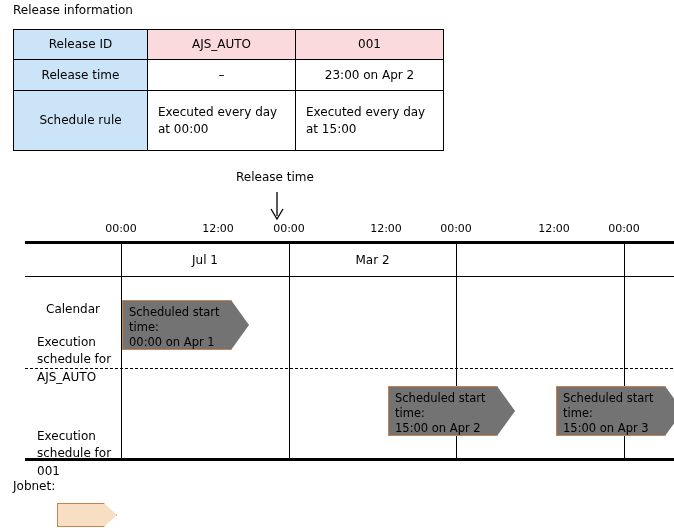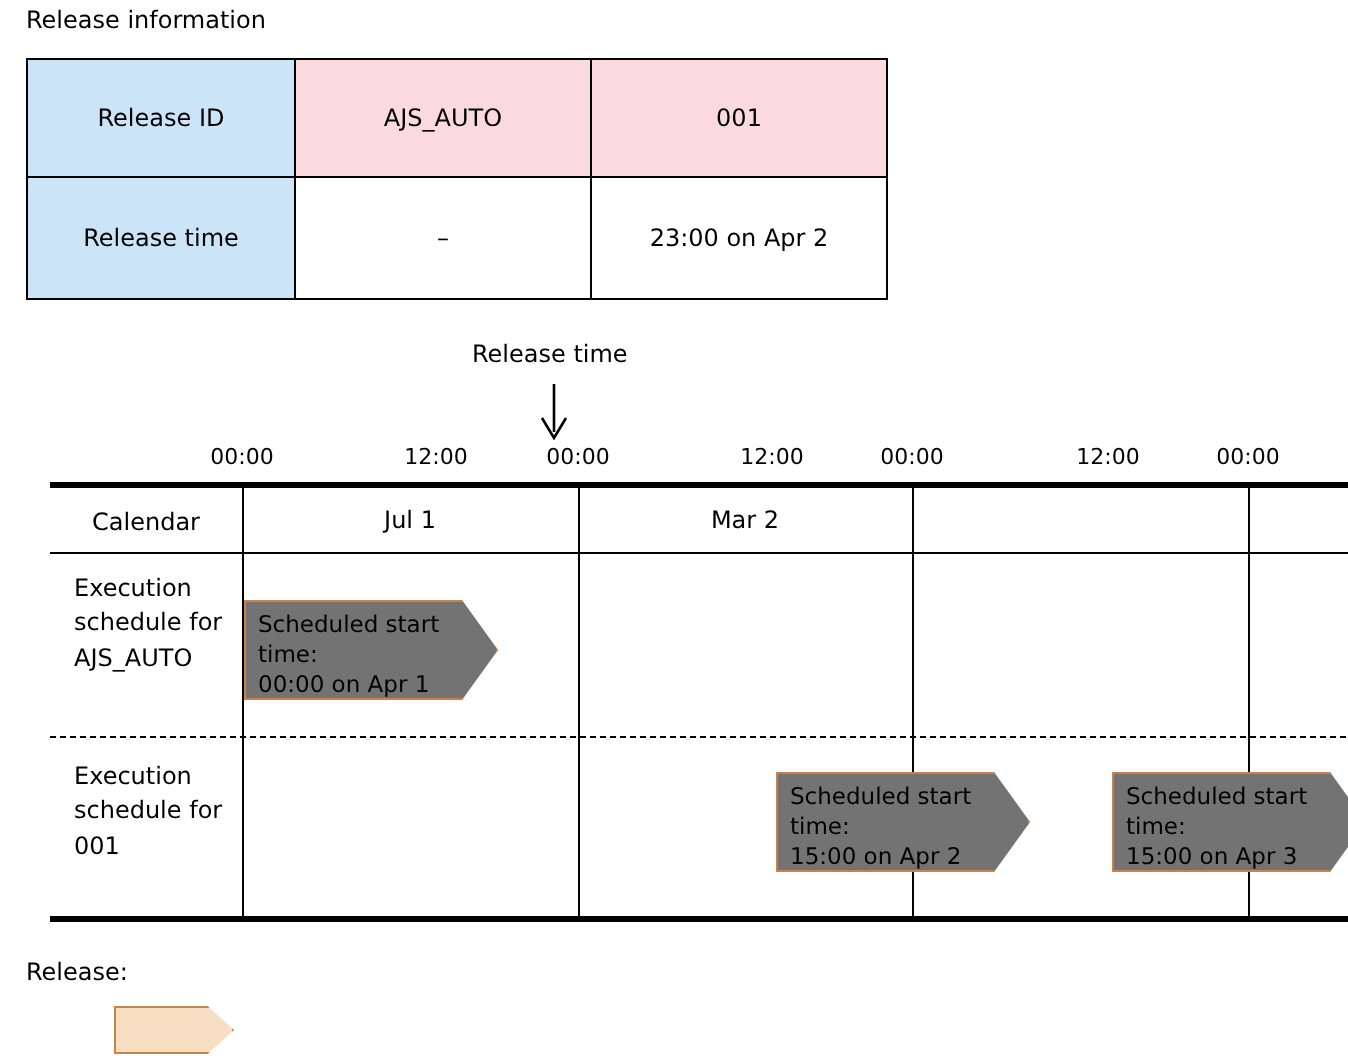--- a/index.html
+++ b/index.html
@@ -36,21 +36,21 @@
   .tick{position:absolute;top:0px;font-size:11px;transform:translateX(-50%);white-space:nowrap;}
 
   .hline-thick{position:absolute;left:0;width:658px;height:3px;background:#000;}
   .hline-thin{position:absolute;left:0;width:658px;height:1px;background:#000;}
   .hline-dashed{
     position:absolute;left:0;width:658px;height:0;
     border-top:1px dashed #000;
   }
   .vline{position:absolute;width:1px;background:#000;}
 
-  .rowlabel{position:absolute;font-size:12px;line-height:1.45;white-space:nowrap;}
+  .rowlabel{position:absolute;font-size:12px;line-height:1.45;white-space:nowrap;margin-top:48px;}
   .rowlabel.center{width:96px;text-align:center;}
   .daylabel{position:absolute;font-size:12px;text-align:center;white-space:nowrap;}
 
   
   .chev{
     position:absolute;
     background:#737373;
     border:1px solid #c8824a;
     box-sizing:border-box;
     font-size:11.5px;line-height:1.32;
@@ -82,20 +82,27 @@
       <tbody>
           <tr class="r1">
         <td class="hdr">Release ID</td>
         <td class="pink">AJS_AUTO</td>
         <td class="pink">001</td>
       </tr>
       <tr class="r2">
         <td class="hdr">Release time</td>
         <td class="val">–</td>
         <td class="val">23:00 on Apr 2</td>
+      </tr>
+      <tr class="r3">
+        <td class="hdr">Schedule rule</td>
+        <td class="val leftalign" style="white-space:pre-line;">Executed every day
+at 00:00</td>
+        <td class="val leftalign" style="white-space:pre-line;">Executed every day
+at 15:00</td>
       </tr>
     </tbody>
       </table>
   </div>
 
   <div class="abs" id="release-time-label">Release time</div>
   <svg class="abs" id="release-time-arrow" viewBox="0 0 18 28">
     <line x1="9" y1="0" x2="9" y2="24" stroke="#000" stroke-width="1.3"></line>
     <polyline points="3,17 9,27 15,17" fill="none" stroke="#000" stroke-width="1.3"></polyline>
   </svg>
@@ -135,16 +142,16 @@
 schedule for
 001</div>
     <div class="chev" style="left:363px;top:164px;width:127px;height:50px;">Scheduled start
 time:
 15:00 on Apr 2</div>
     <div class="chev" style="left:531px;top:164px;width:127px;height:50px;">Scheduled start
 time:
 15:00 on Apr 3</div>
   </div>
 
-  <div class="abs" id="legend-title">Release:</div>
+  <div class="abs" id="legend-title">Jobnet:</div>
   <div class="abs" id="legend-swatch"></div>
 
 </div>
 
 </body></html>

